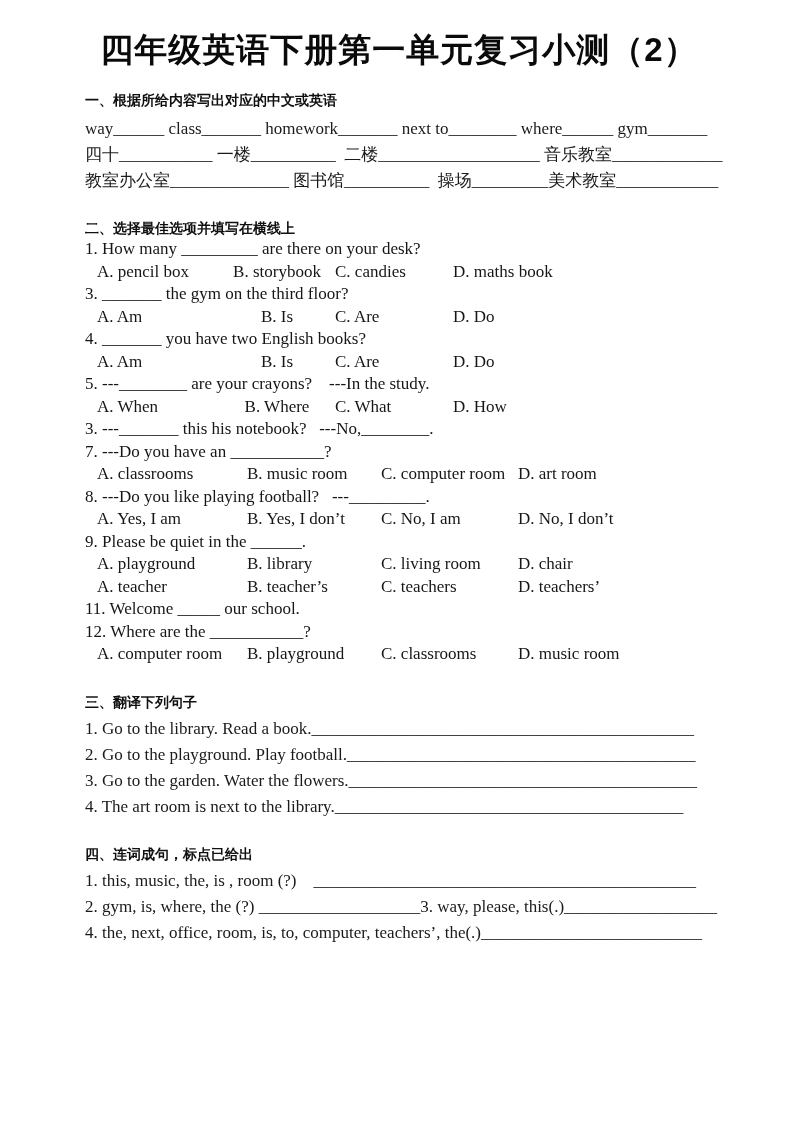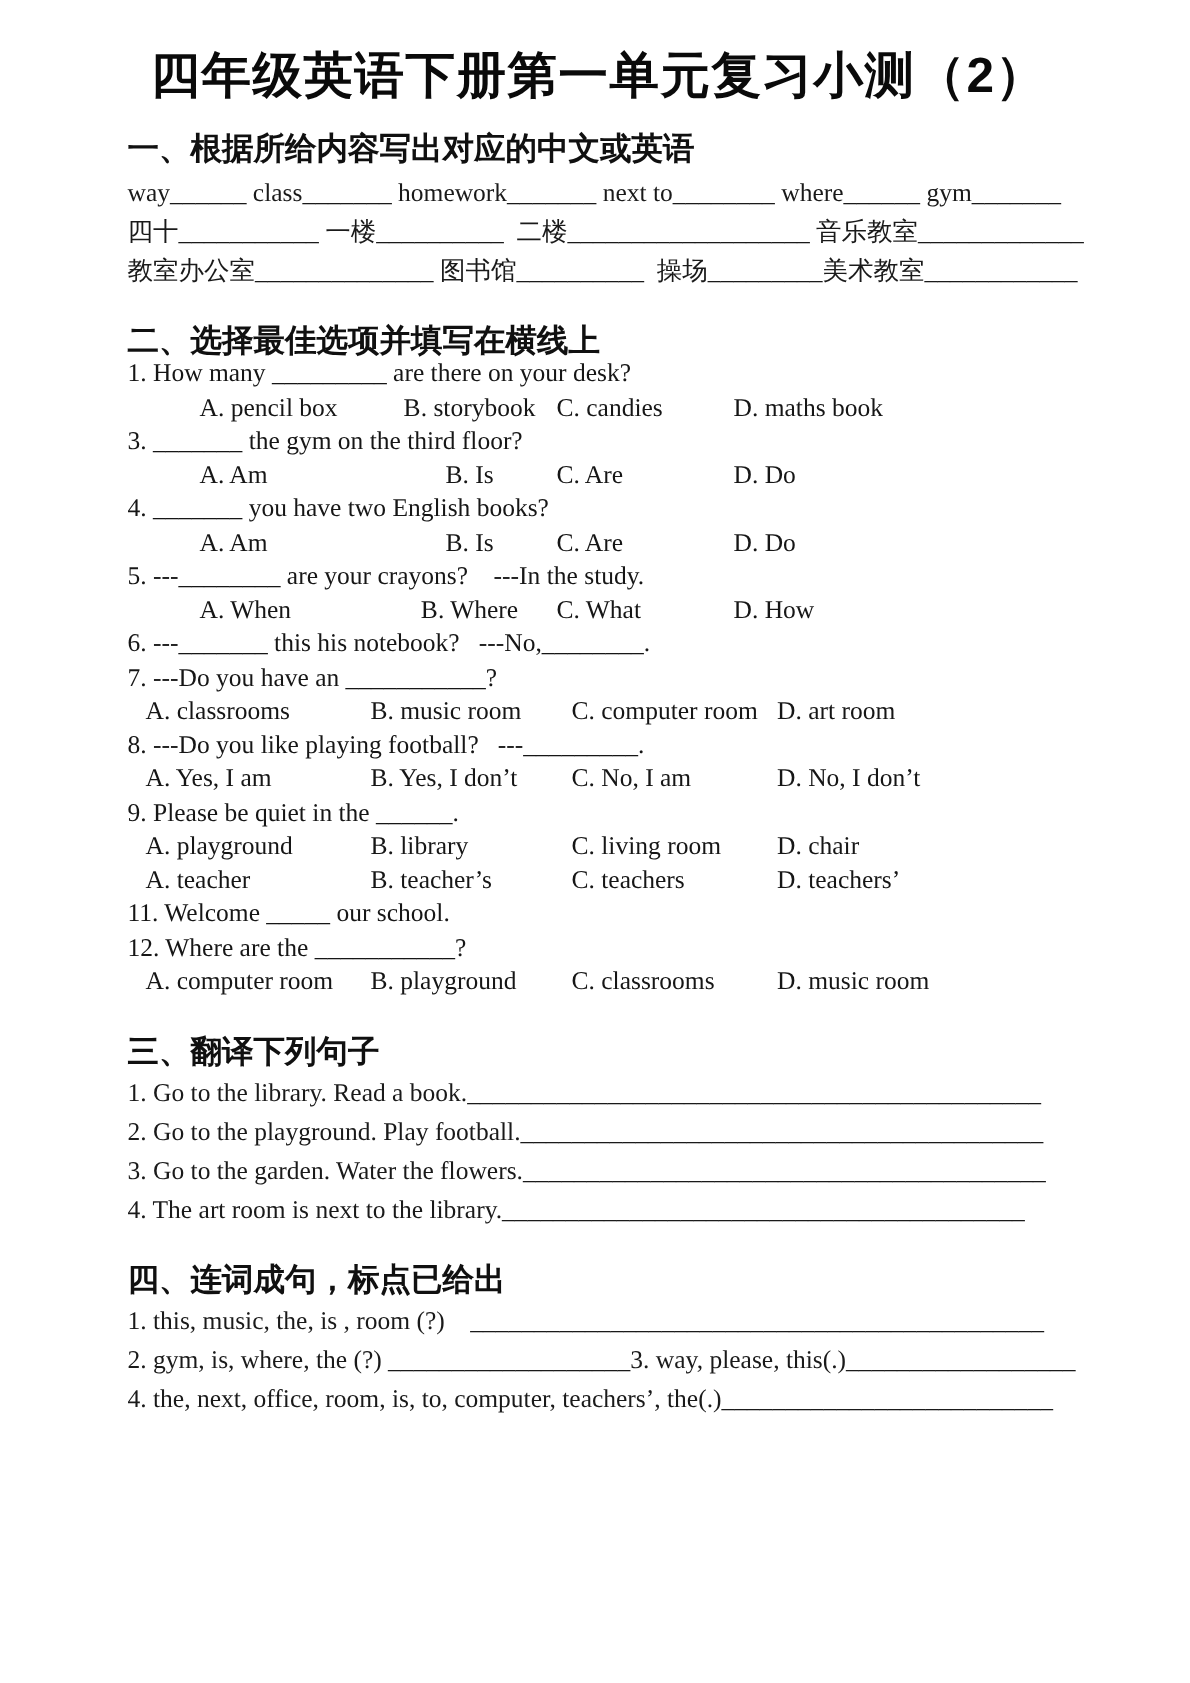--- a/index.html
+++ b/index.html
@@ -24,21 +24,21 @@
     font-size: 33px;
     font-weight: 800;
     text-align: center;
     letter-spacing: 1px;
     margin: 0 0 16px 0;
     line-height: 48px;
     color: #0a0a0a;
   }
   .sec-heading {
     font-family: "Liberation Sans", sans-serif;
-    font-size: 21px;
+    font-size: 14px;
     font-weight: 700;
     line-height: 20px;
     color: #101010;
     white-space: pre;
   }
   .fill-block { margin-top: 6px; }
   .fill-line {
     font-size: 17px;
     line-height: 26px;
     white-space: pre;
@@ -54,21 +54,21 @@
     color: #161616;
   }
   .opts {
     display: flex;
     padding-left: 12px;
     font-size: 17px;
     line-height: 22.5px;
     color: #161616;
   }
   .opts span { white-space: pre; flex: 0 0 auto; }
-  .opts.narrow span:nth-child(1) { width: 122px; margin-left: 36px; }
+  .opts.narrow span:nth-child(1) { width: 122px; }
   .opts.narrow span:nth-child(2) { width: 116px; text-align: center; }
   .opts.narrow span:nth-child(3) { width: 118px; }
   .opts.wide span:nth-child(1) { width: 150px; }
   .opts.wide span:nth-child(2) { width: 134px; }
   .opts.wide span:nth-child(3) { width: 137px; }
   .sent-block { margin-top: 4px; }
   .sent-line {
     font-size: 17px;
     line-height: 26px;
     white-space: pre;
@@ -129,21 +129,21 @@
       <div class="stem">5. ---________ are your crayons?    ---In the study.</div>
       <div class="opts narrow">
         <span>A. When</span>
         <span>B. Where</span>
         <span>C. What</span>
         <span>D. How</span>
       </div>
     </div>
 
     <div class="question">
-      <div class="stem">6. ---_______ this his notebook?   ---No,________.</div>
+      <div class="stem">3. ---_______ this his notebook?   ---No,________.</div>
     </div>
 
     <div class="question">
       <div class="stem">7. ---Do you have an ___________?</div>
       <div class="opts wide">
         <span>A. classrooms</span>
         <span>B. music room</span>
         <span>C. computer room</span>
         <span>D. art room</span>
       </div>

